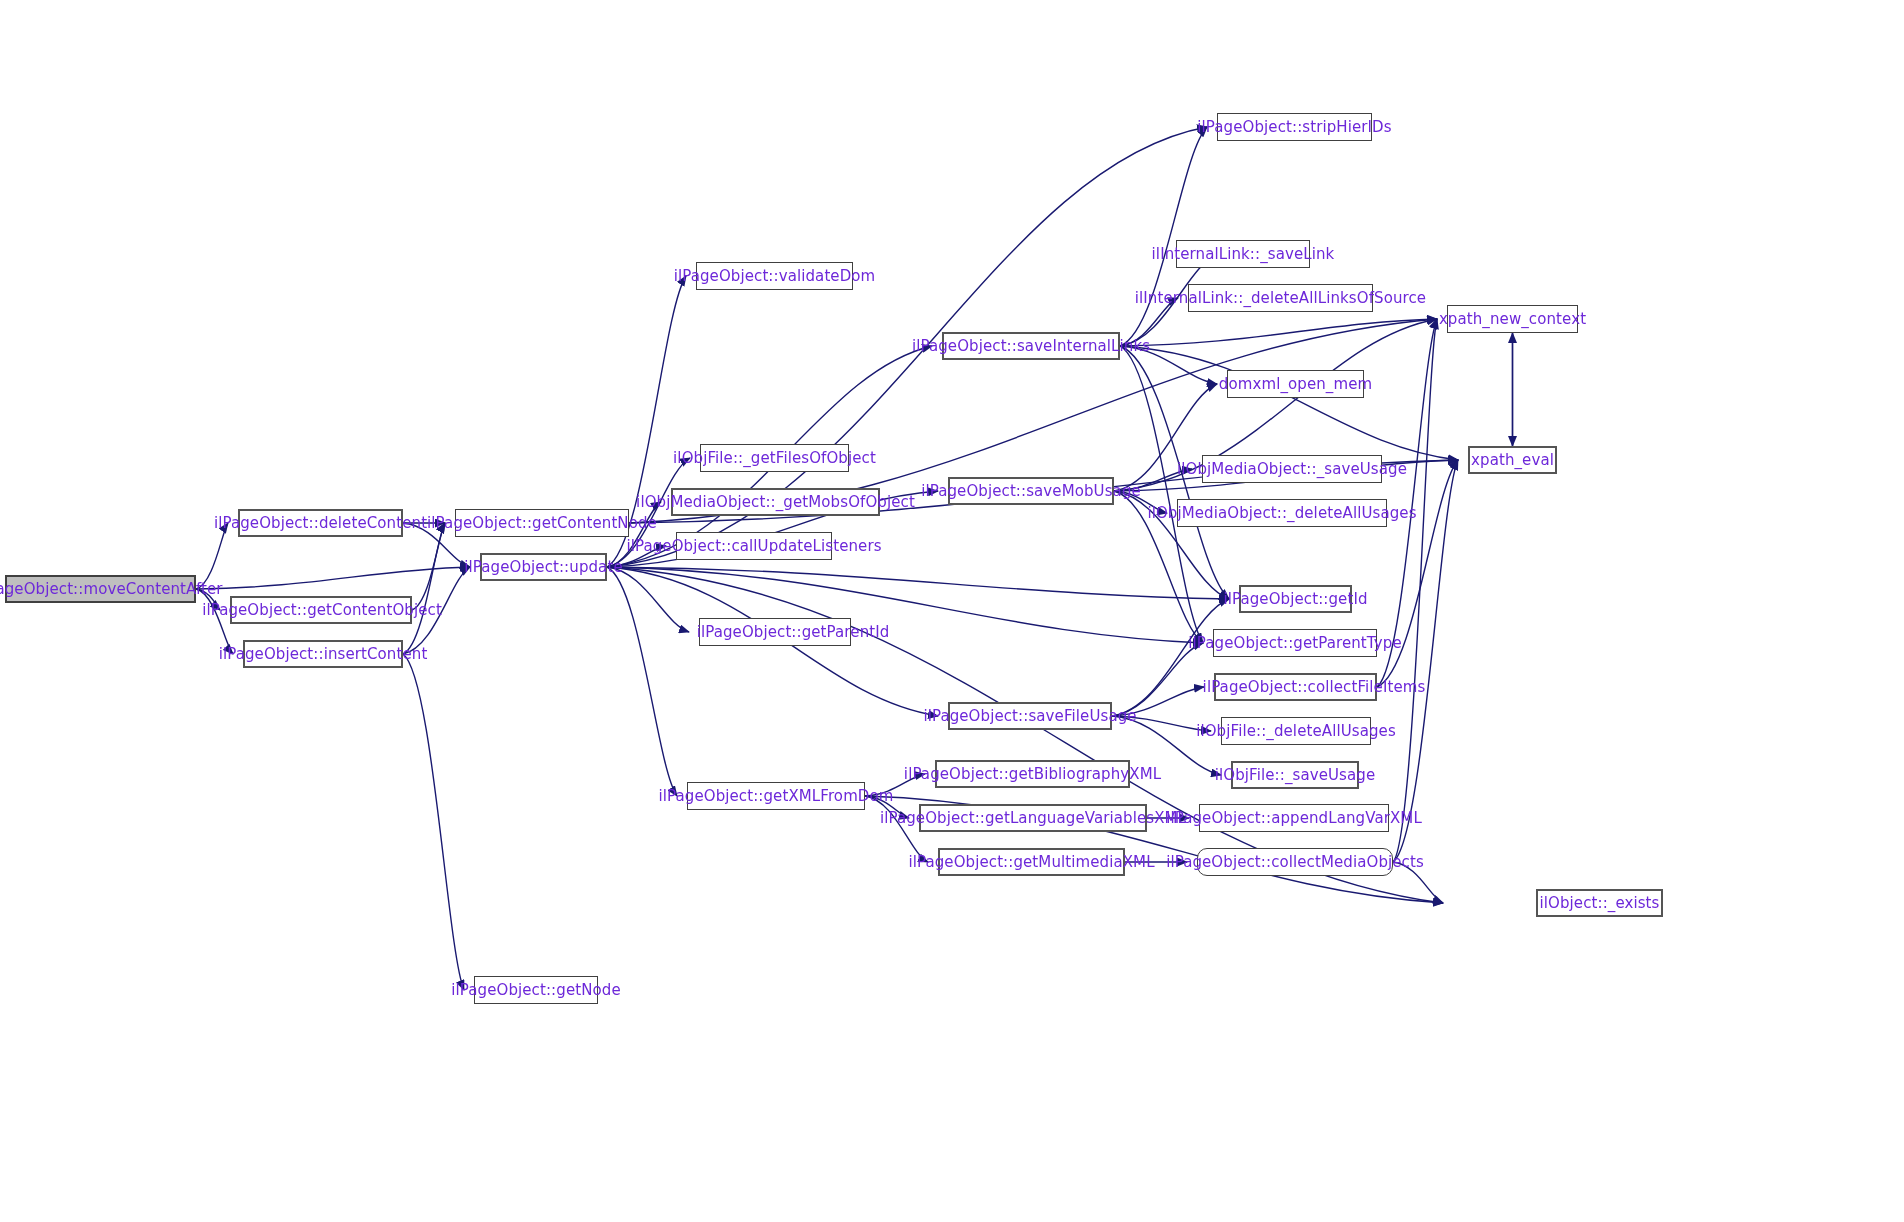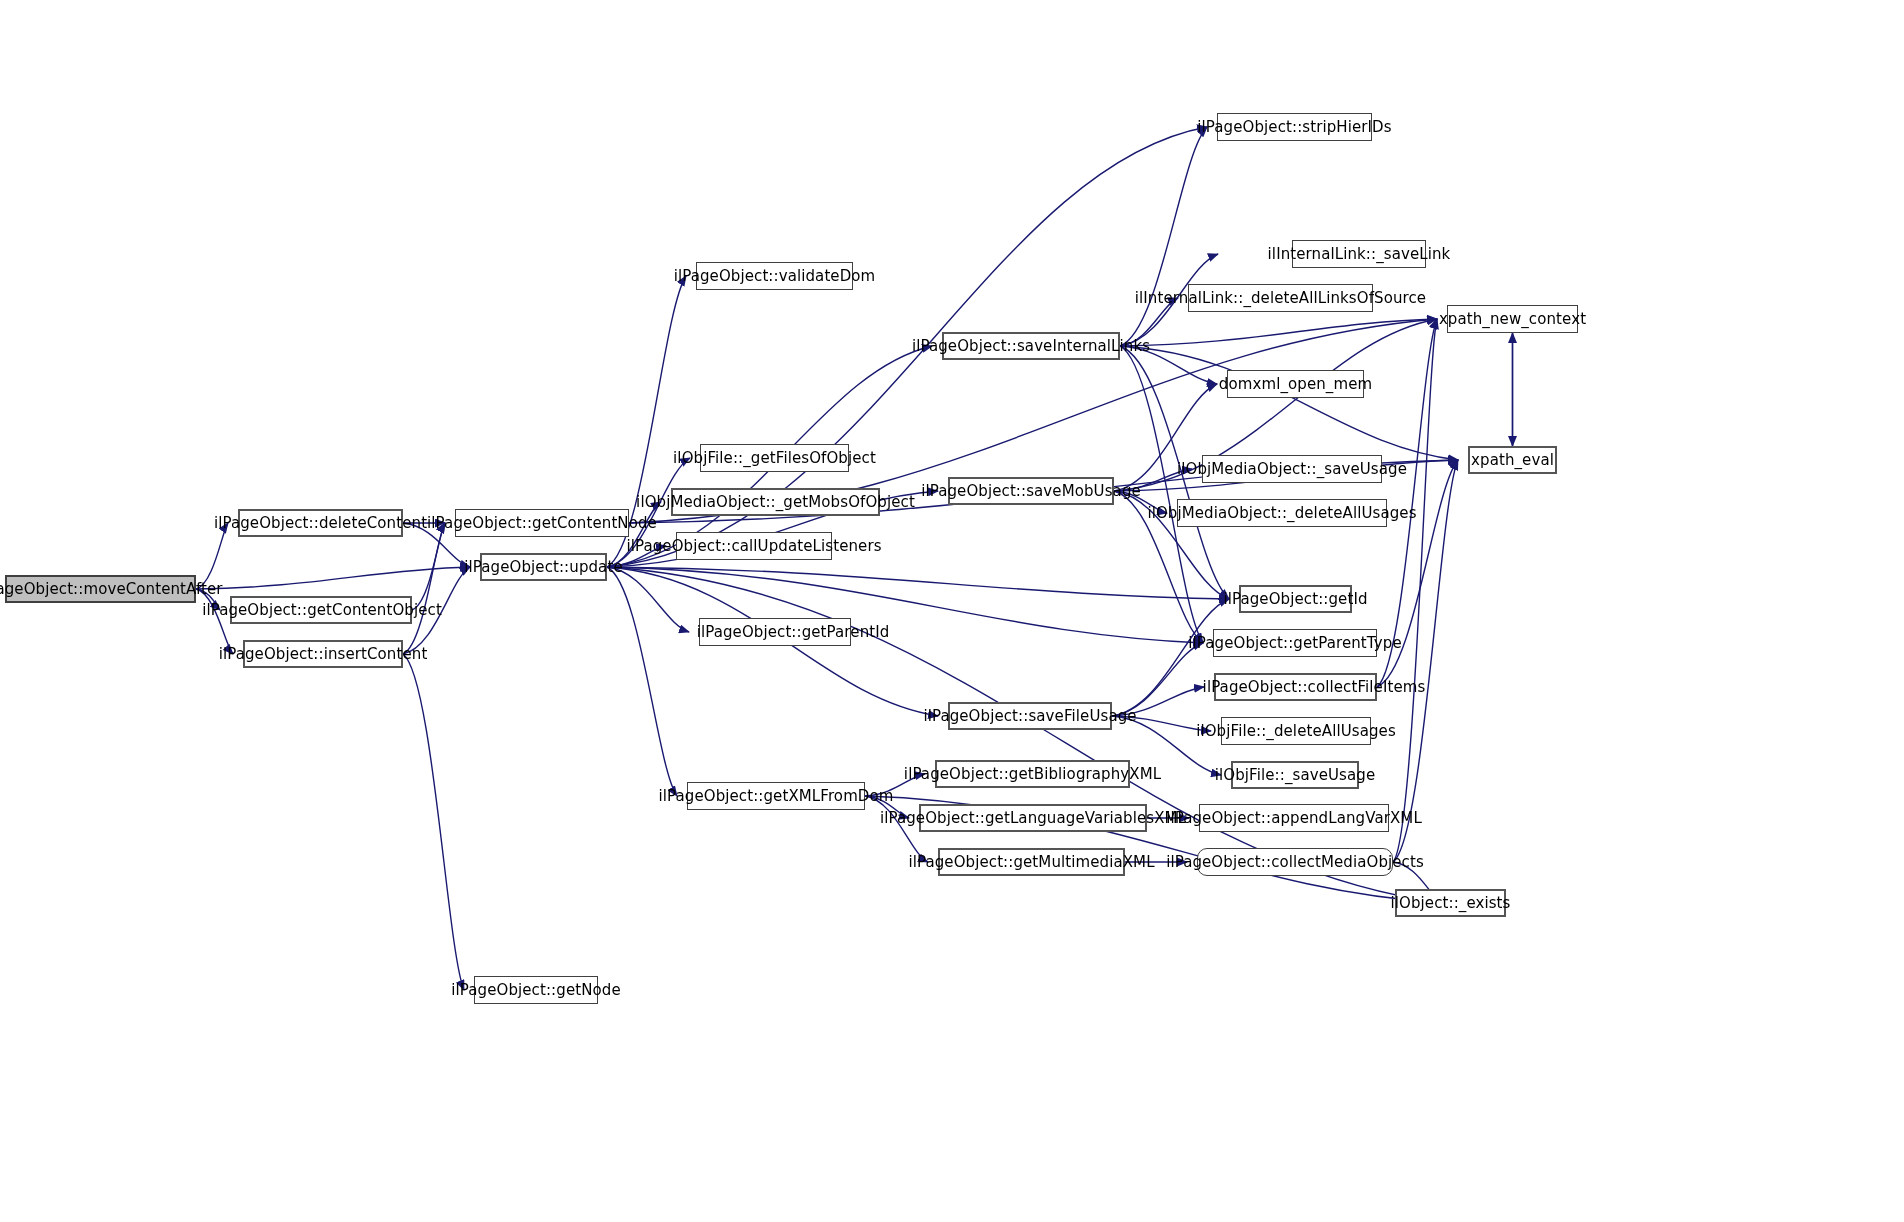--- a/index.html
+++ b/index.html
@@ -15,21 +15,21 @@
   #edges{position:absolute;left:0;top:0;width:1904px;height:1222px;}
   .node{
     position:absolute;
     box-sizing:border-box;
     background:#ffffff;
     border:1px solid #404040;
     display:flex;
     align-items:center;
     justify-content:center;
     white-space:nowrap;
-    color:#000000;
+    color:#6d28d9;
     font-size:15px;
     line-height:1;
     letter-spacing:0.1px;
     height:28px;
     padding:0 7px;
   }
   .node.thick{border:2px solid #555555;}
   .node.root{background:#bfbfbf;border:2px solid #404040;}
 </style>
 </head>
@@ -157,21 +157,21 @@
       </div>
       <div class="node thick" style="left: 919px; top: 804px; width: 228px;">
         <span>ilPageObject::getLanguageVariablesXML</span>
       </div>
       <div class="node thick" style="left: 938px; top: 848px; width: 187px;">
         <span>ilPageObject::getMultimediaXML</span>
       </div>
       <div class="node" style="left: 1217px; top: 113px; width: 155px;">
         <span>ilPageObject::stripHierIDs</span>
       </div>
-      <div class="node" style="left: 1292px; top: 240px; width: 134px;">
+      <div class="node" style="left: 1176px; top: 240px; width: 134px;">
         <span>ilInternalLink::_saveLink</span>
       </div>
       <div class="node" style="left: 1188px; top: 284px; width: 185px;">
         <span>ilInternalLink::_deleteAllLinksOfSource</span>
       </div>
       <div class="node" style="left: 1227px; top: 370px; width: 137px;">
         <span>domxml_open_mem</span>
       </div>
       <div class="node" style="left: 1202px; top: 455px; width: 180px;">
         <span>ilObjMediaObject::_saveUsage</span>
@@ -199,17 +199,17 @@
       </div>
       <div class="node" style="left: 1197px; top: 848px; width: 196px; border-radius: 10px;">
         <span>ilPageObject::collectMediaObjects</span>
       </div>
       <div class="node" style="left: 1447px; top: 305px; width: 131px;">
         <span>xpath_new_context</span>
       </div>
       <div class="node thick" style="left: 1468px; top: 446px; width: 89px;">
         <span>xpath_eval</span>
       </div>
-      <div class="node thick" style="left: 1395px; top: 889px; width: 111px; justify-content: center;">
+      <div class="node thick" style="left: 1536px; top: 889px; width: 127px; justify-content: center;">
         <span>ilObject::_exists</span>
       </div>
     </div>
 </div>
 
 </body></html>

